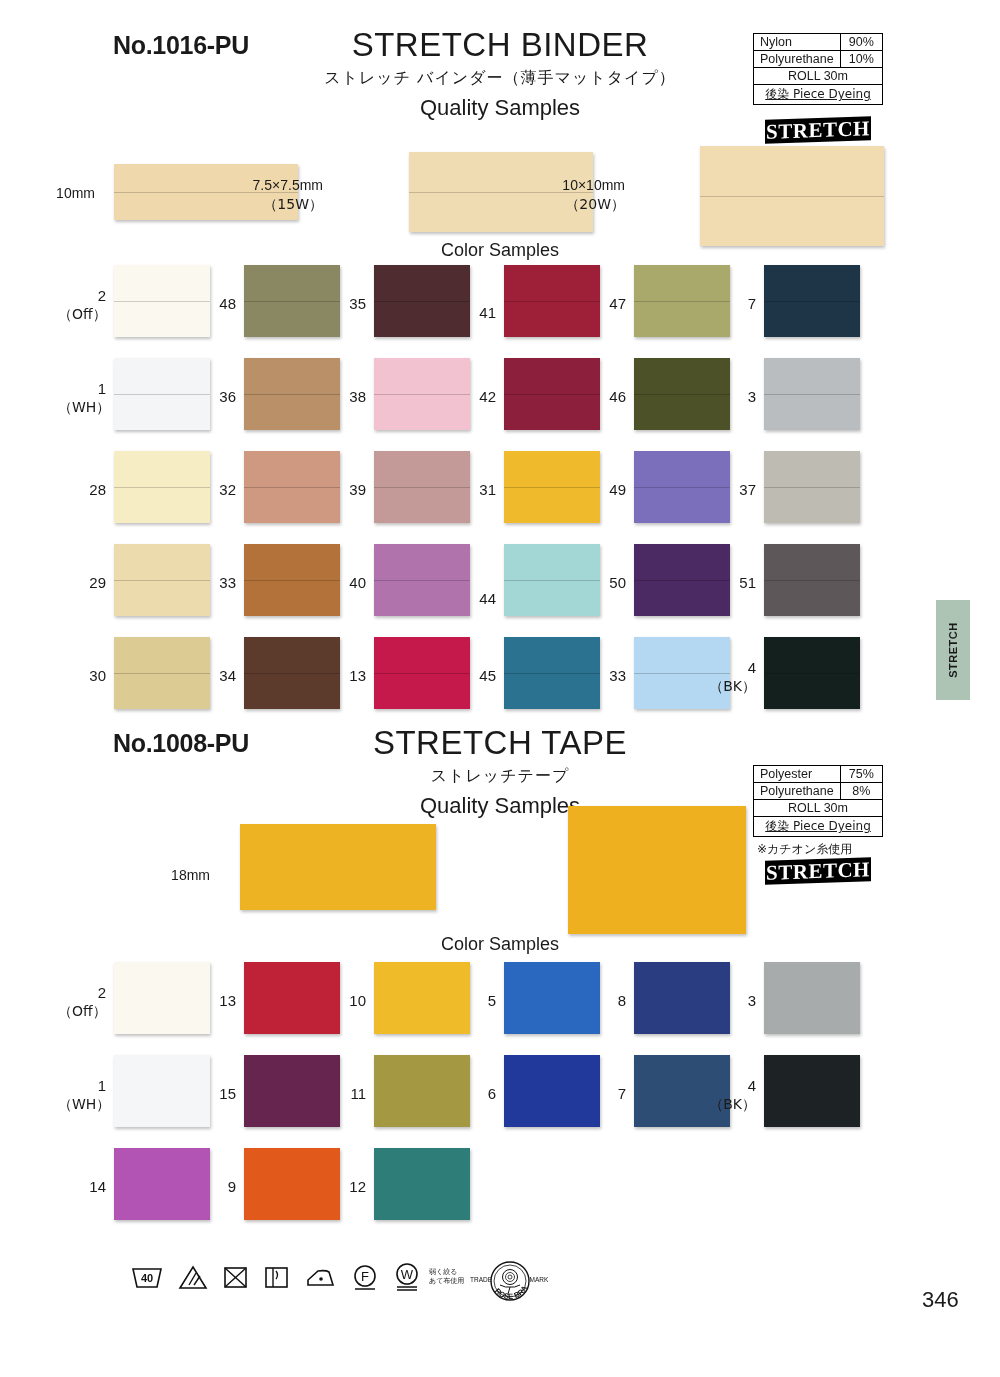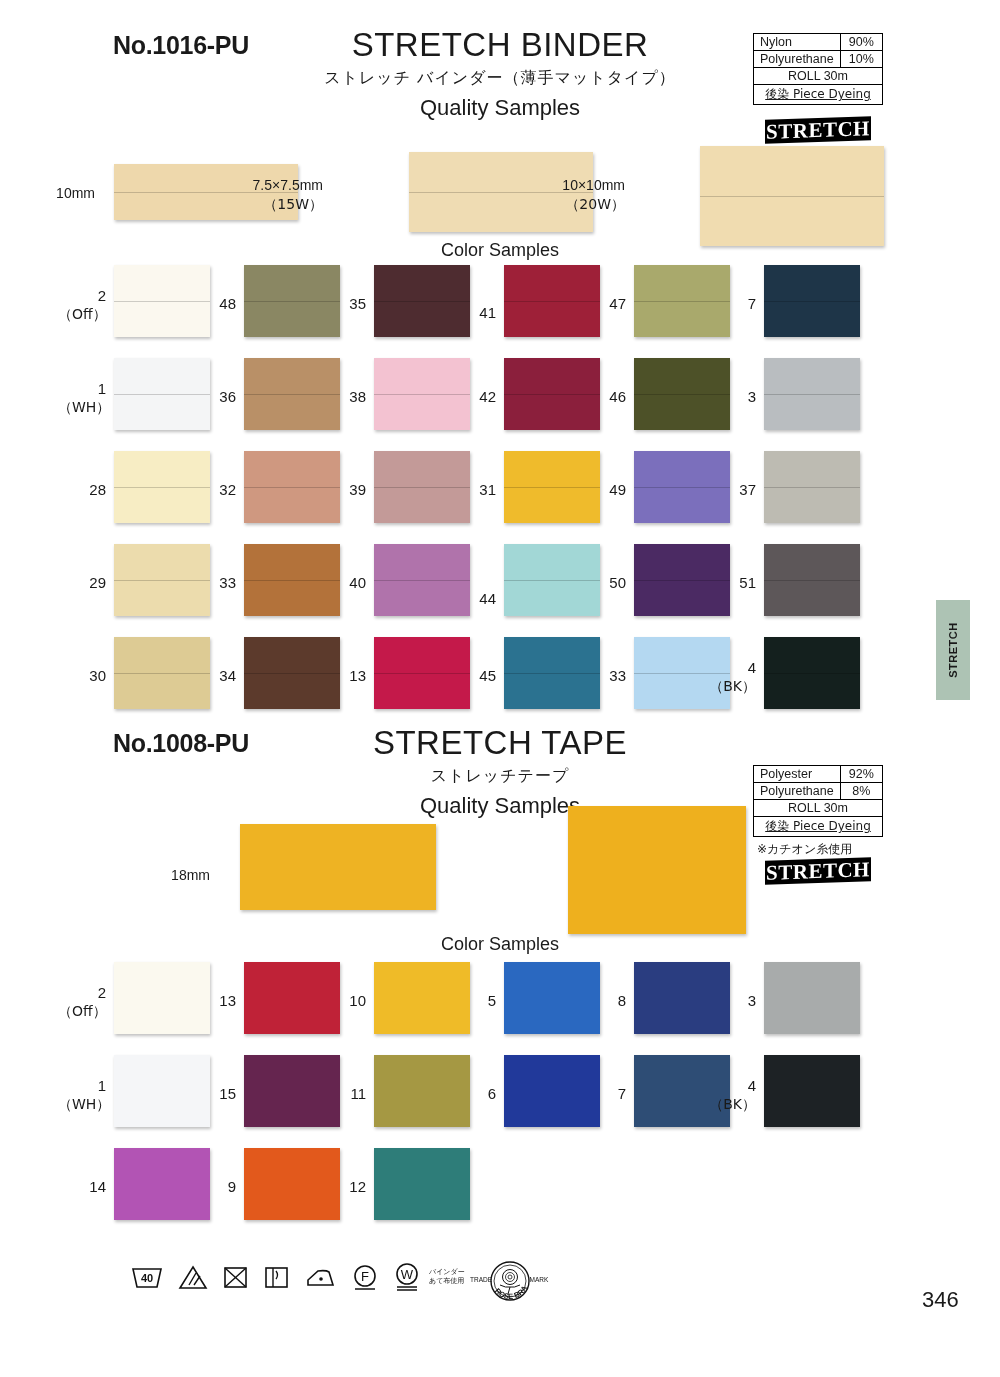--- a/index.html
+++ b/index.html
@@ -186,21 +186,21 @@
   <div class="title-block" style="left:320px;top:726px;width:360px;">
     <div class="title-en">STRETCH TAPE</div>
     <div class="title-jp">ストレッチテープ</div>
     <div class="title-q">Quality Samples</div>
   </div>
 
   <table class="spec" style="left:753px;top:765px;width:130px;">
     <tbody>
         <tr>
       <td>Polyester</td>
-      <td class="pct">92%</td>
+      <td class="pct">75%</td>
     </tr>
     <tr>
       <td>Polyurethane</td>
       <td class="pct">8%</td>
     </tr>
     <tr>
           <td class="full" colspan="2">ROLL 30m</td>
         </tr>
     <tr>
           <td class="jpfull" colspan="2">後染  Piece Dyeing</td>
@@ -287,21 +287,21 @@
       <text x="14" y="18" font-size="13" font-family="Liberation Sans, sans-serif" text-anchor="middle" fill="#111">F</text>
       <line x1="4" y1="26" x2="24" y2="26" stroke="#111" stroke-width="1.5"></line>
     </svg>
     <svg width="28" height="30" viewBox="0 0 28 30">
       <circle cx="14" cy="12" r="10" fill="none" stroke="#111" stroke-width="1.6"></circle>
       <text x="14" y="17" font-size="13" font-family="Liberation Sans, sans-serif" text-anchor="middle" fill="#111">W</text>
       <line x1="4" y1="25" x2="24" y2="25" stroke="#111" stroke-width="1.5"></line>
       <line x1="4" y1="28" x2="24" y2="28" stroke="#111" stroke-width="1.5"></line>
     </svg>
     <div class="care-note">
-      <div>バインダー</div>
+      <div>弱く絞る</div>
       <div>あて布使用</div>
     </div>
   </div>
 
   <div class="trademark" style="left:470px;top:1256px;">
     <svg width="80" height="62" viewBox="0 0 80 62">
       <text x="11" y="26" font-size="6.5" font-family="Liberation Sans, sans-serif" text-anchor="middle" fill="#111">TRADE</text>
       <text x="69" y="26" font-size="6.5" font-family="Liberation Sans, sans-serif" text-anchor="middle" fill="#111">MARK</text>
       <circle cx="40" cy="25" r="19" fill="none" stroke="#111" stroke-width="1.4"></circle>
       <circle cx="40" cy="25" r="16" fill="none" stroke="#111" stroke-width="0.8"></circle>

